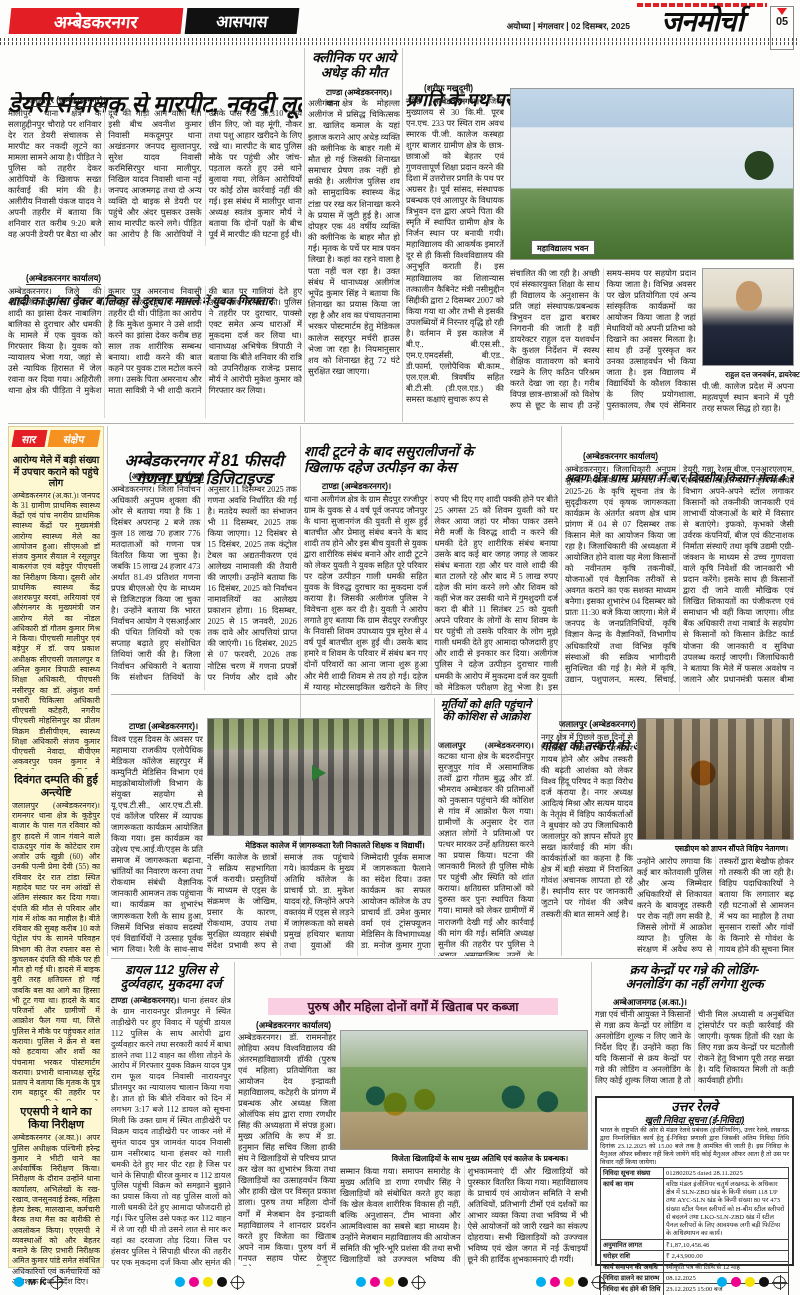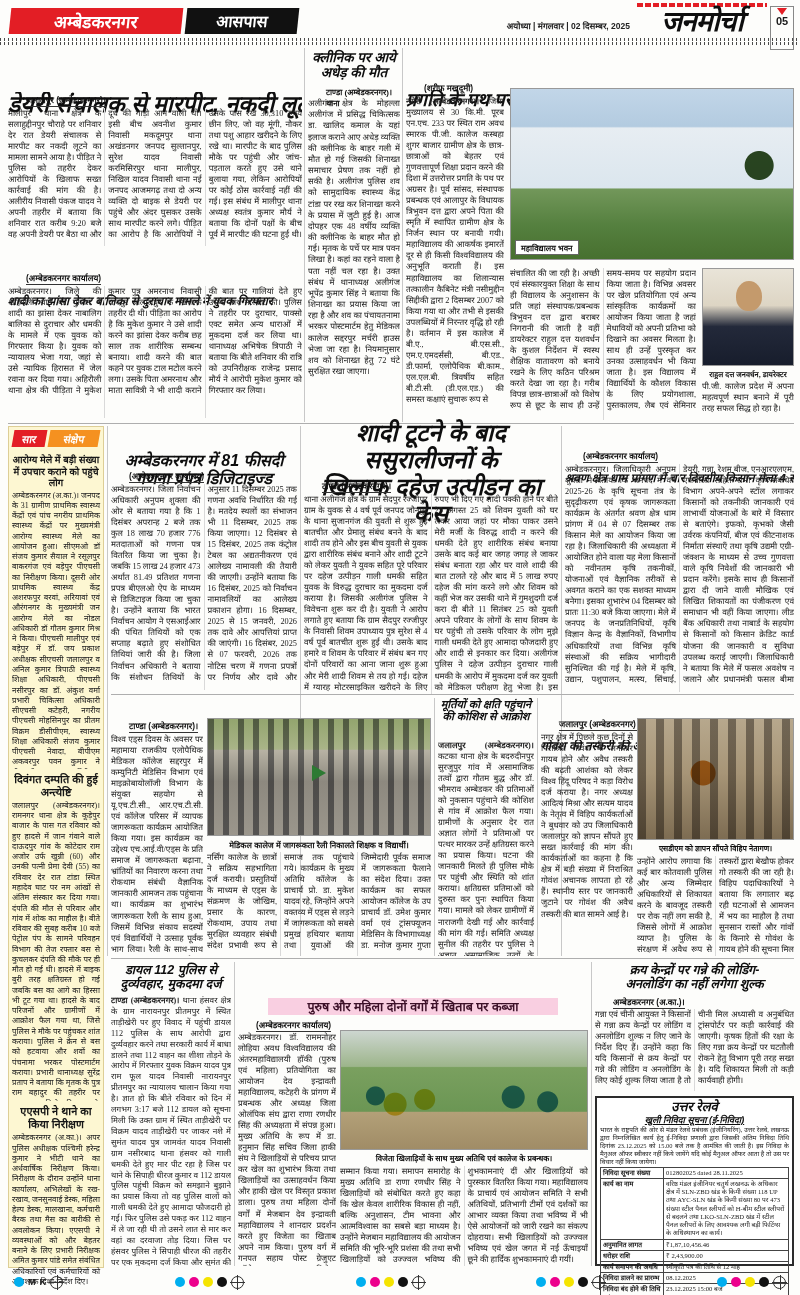--- a/index.html
+++ b/index.html
@@ -6,21 +6,21 @@
   .page{position:relative;width:800px;height:1295px;margin:0 auto;background:#fdfdfb;overflow:hidden;
         font-family:"Liberation Serif",serif;color:#1a1a1a;}
   .abs{position:absolute;box-sizing:border-box;}
   .h{font-family:"Liberation Sans",sans-serif;font-weight:bold;color:#0e0e0e;line-height:1.12;font-style:italic;}
   .fit{white-space:nowrap;overflow:hidden;margin-top:42px;}
   .body{font-size:8.3px;line-height:1.33;text-align:justify;overflow:hidden;color:#222;}
   .c2{column-count:2;column-gap:7px;column-rule:1px solid #d9d9d9;}
   .c3{column-count:3;column-gap:7px;column-rule:1px solid #d9d9d9;}
   .dateline{font-family:"Liberation Sans",sans-serif;font-weight:bold;font-size:8.4px;color:#111;padding-left:18px;}
   .dl-rule{display:inline-block;border-bottom:1.5px solid #333;padding-bottom:1px;}
-  .caption{font-family:"Liberation Sans",sans-serif;font-weight:bold;font-size:8px;text-align:center;color:#111;overflow:hidden;white-space:nowrap;}
+  .caption{font-family:"Liberation Sans",sans-serif;font-weight:bold;font-size:8px;text-align:center;color:#111;overflow:hidden;white-space:nowrap;margin-left:16px;}
   .vline{position:absolute;width:1px;background:#c8c8c8;}
   .hline{position:absolute;height:1px;background:#aeaeae;}
   .photo{border:1px solid #999;overflow:hidden;}
   
   .mh-red{background:#e31e25;color:#fff;display:flex;align-items:center;justify-content:center;
           font-family:"Liberation Sans",sans-serif;font-weight:bold;font-size:17px;transform:skewX(-6deg);}
   .mh-black{background:#111;color:#fff;display:flex;align-items:center;justify-content:center;
           font-family:"Liberation Sans",sans-serif;font-weight:bold;font-size:16px;transform:skewX(-6deg);}
   .dotted{background:repeating-linear-gradient(90deg,#4a4a4a 0 1.5px,transparent 1.5px 4px);}
   
@@ -112,21 +112,21 @@
 
   <div class="abs h" style="left:111px;top:428px;width:186px;font-size:16px;text-align:center;margin-top:24px;">
     <div>अम्बेडकरनगर में 81 फीसदी</div>
     <div>गणना प्रपत्र डिजिटाइज्ड</div>
   </div>
   <div class="abs dateline" style="left:111px;top:470px;width:186px;"><span class="dl-rule">(अम्बेडकरनगर कार्यालय)</span></div>
   <div class="abs body c2" style="left:111px;top:484px;width:186px;height:206px;">अम्बेडकरनगर। जिला निर्वाचन अधिकारी अनुपम शुक्ला की ओर से बताया गया है कि 1 दिसंबर अपरान्ह 2 बजे तक कुल 18 लाख 70 हजार 776 मतदाताओं को गणना पत्र वितरित किया जा चुका है। जबकि 15 लाख 24 हजार 473 अर्थात 81.49 प्रतिशत गणना प्रपत्र बीएलओ ऐप के माध्यम से डिजिटाइज किया जा चुका है। उन्होंने बताया कि भारत निर्वाचन आयोग ने एसआईआर की पंथित तिथियों को एक सप्ताह बढ़ाते हुए संशोधित तिथियां जारी की है। जिला निर्वाचन अधिकारी ने बताया कि संशोधन तिथियों के अनुसार 11 दिसम्बर 2025 तक गणना अवधि निर्धारित की गई है। मतदेय स्थलों का संभाजन भी 11 दिसम्बर, 2025 तक किया जाएगा। 12 दिसंबर से 15 दिसंबर, 2025 तक कंट्रोल टेबल का अद्यतनीकरण एवं आलेख्य नामावली की तैयारी की जाएगी। उन्होंने बताया कि 16 दिसंबर, 2025 को निर्वाचन नामावलियों का आलेख्य प्रकाशन होगा। 16 दिसम्बर, 2025 से 15 जनवरी, 2026 तक दावे और आपत्तियां प्राप्त की जाएंगी। 16 दिसंबर, 2025 से 07 फरवरी, 2026 तक नोटिस चरण में गणना प्रपत्रों पर निर्णय और दावे और आपत्तियों का निस्तारण ईआरओ द्वारा किया जाएगा। 10 फरवरी, 2026 को आयोग से अंतिम प्रकाशन की अनुमति प्राप्त करना है। निर्वाचक नामावलियों (मतदाता सूचियों) का अंतिम प्रकाशन 14 फरवरी, 2026 को किया जाएगा।</div>
 
   <div class="vline" style="left:300px;top:426px;height:530px;"></div>
 
-  <div class="abs h" style="left:304px;top:420px;width:254px;font-size:24px;text-align:center;">
+  <div class="abs h" style="left:304px;top:444px;width:254px;font-size:14px;text-align:left;">
     <div>शादी टूटने के बाद ससुरालीजनों के</div>
     <div>खिलाफ दहेज उत्पीड़न का केस</div>
   </div>
   <div class="abs dateline" style="left:304px;top:480px;width:254px;"><span class="dl-rule">टाण्डा (अम्बेडकरनगर)।</span></div>
   <div class="abs body c2" style="left:304px;top:494px;width:254px;height:200px;">थाना अलीगंज क्षेत्र के ग्राम सैदपुर रज्जीपुर ग्राम के युवक से 4 वर्ष पूर्व जनपद जौनपुर के थाना सुजानगंज की युवती से शुरू हुई बातचीत और प्रेमालु संबंध बनने के बाद शादी तय होने और इस बीच युवती से युवक द्वारा शारीरिक संबंध बनाने और शादी टूटने को लेकर युवती ने युवक सहित पूरे परिवार पर दहेज उत्पीड़न गाली धमकी सहित युवक के विरुद्ध दुराचार का मुकदमा दर्ज कराया है। जिसकी अलीगंज पुलिस ने विवेचना शुरू कर दी है। युवती ने आरोप लगाते हुए बताया कि ग्राम सैदपुर रज्जीपुर के निवासी शिवम उपाध्याय पुत्र सुरेश से 4 वर्ष पूर्व बातचीत शुरू हुई थी। उसके बाद हमारे व शिवम के परिवार में संबंध बन गए दोनों परिवारों का आना जाना शुरू हुआ और मेरी शादी शिवम से तय हो गई। दहेज में ग्यारह मोटरसाइकिल खरीदने के लिए रुपए भी दिए गए शादी पक्की होने पर बीते 25 अगस्त 25 को शिवम युवती को घर लेकर आया जहां पर मौका पाकर उसने मेरी मर्जी के विरुद्ध शादी न करने की धमकी देते हुए शारीरिक संबंध बनाया उसके बाद कई बार जगह जगह ले जाकर संबंध बनाता रहा और घर वाले शादी की बात टालते रहे और बाद में 5 लाख रुपए दहेज की मांग करने लगे और शिवम को कहीं भेज कर उसकी थाने में गुमशुदगी दर्ज करा दी बीते 11 सितंबर 25 को युवती अपने परिवार के लोगों के साथ शिवम के घर पहुंची तो उसके परिवार के लोग मुझे गाली धमकी देते हुए आमादा फौजदारी हुए और शादी से इनकार कर दिया। अलीगंज पुलिस ने दहेज उत्पीड़न दुराचार गाली धमकी के आरोप में मुकदमा दर्ज कर युवती को मेडिकल परीक्षण हेतु भेजा है। इस संबंध में थानाध्यक्ष अलीगंज भूपेंद्र कुमार सिंह ने बताया कि मामले की विवेचना उप निरीक्षक नितिन कुमार चौधरी को सौंपी गई है।</div>
 
   <div class="vline" style="left:561px;top:426px;height:530px;"></div>
 
   <div class="abs h fit" style="left:565px;top:430px;width:229px;height:18px;font-size:11.8px;">श्रवण क्षेत्र धाम प्रांगण में चार दिवसीय किसान मेला 4 से</div>
   <div class="abs dateline" style="left:565px;top:450px;width:229px;"><span class="dl-rule">(अम्बेडकरनगर कार्यालय)</span></div>
@@ -172,21 +172,21 @@
   <div class="abs photo" style="left:340px;top:1030px;width:248px;height:120px;background:linear-gradient(180deg,#cdd6d0 0%,#9db58b 30%,#7aa05f 31%,#6b9654 68%,#b3a078 69%,#a08c66 100%),radial-gradient(circle at 22% 62%,#e3cd35 0 11px,transparent 12px),radial-gradient(circle at 34% 58%,#e3cd35 0 10px,transparent 11px),radial-gradient(circle at 14% 55%,#3d8fc4 0 9px,transparent 10px),radial-gradient(circle at 70% 56%,#3d8fc4 0 11px,transparent 12px),radial-gradient(circle at 84% 60%,#3d8fc4 0 10px,transparent 11px);background-blend-mode:multiply;"></div>
   <div class="abs caption" style="left:340px;top:1153px;width:248px;font-size:7.8px;">विजेता खिलाड़ियों के साथ मुख्य अतिथि एवं कालेज के प्रबन्धक।</div>
   <div class="abs body c2" style="left:340px;top:1166px;width:248px;height:100px;">सम्मान किया गया। समापन समारोह के मुख्य अतिथि डा राणा रणधीर सिंह ने खिलाड़ियों को संबोधित करते हुए कहा कि खेल केवल शारीरिक विकास ही नहीं, बल्कि अनुशासन, टीम भावना और आत्मविश्वास का सबसे बड़ा माध्यम है। उन्होंने मेजबान महाविद्यालय की आयोजन समिति की भूरि-भूरि प्रशंसा की तथा सभी खिलाड़ियों को उज्ज्वल भविष्य की शुभकामनाएं दीं और खिलाड़ियों को पुरस्कार वितरित किया गया। महाविद्यालय के प्राचार्य एवं आयोजन समिति ने सभी अतिथियों, प्रतिभागी टीमों एवं दर्शकों का आभार व्यक्त किया तथा भविष्य में भी ऐसे आयोजनों को जारी रखने का संकल्प दोहराया। सभी खिलाड़ियों को उज्ज्वल भविष्य एवं खेल जगत में नई ऊँचाइयाँ छूने की हार्दिक शुभकामनाएं दी गयीं।</div>
 
   <div class="vline" style="left:591px;top:962px;height:304px;"></div>
 
   <div class="abs h" style="left:595px;top:963px;width:199px;font-size:12.5px;text-align:center;">
     <div>क्रय केन्द्रों पर गन्ने की लोडिंग-</div>
     <div>अनलोडिंग का नहीं लगेगा शुल्क</div>
   </div>
-  <div class="abs dateline" style="left:595px;top:996px;width:199px;"><span class="dl-rule">अम्बेडकरनगर (अ.का.)।</span></div>
+  <div class="abs dateline" style="left:595px;top:996px;width:199px;"><span class="dl-rule">अम्बेआजमगढ (अ.का.)।</span></div>
   <div class="abs body c2" style="left:595px;top:1009px;width:199px;height:82px;">गन्ना एवं चीनी आयुक्त ने किसानों से गन्ना क्रय केन्द्रों पर लोडिंग व अनलोडिंग शुल्क न लिए जाने के निर्देश दिए हैं। उन्होंने कहा कि यदि किसानों से क्रय केन्द्रों पर गन्ने की लोडिंग व अनलोडिंग के लिए कोई शुल्क लिया जाता है तो चीनी मिल अध्यासी व अनुबंधित ट्रांसपोर्टर पर कड़ी कार्रवाई की जाएगी। कृषक हितों की रक्षा के लिए गन्ना क्रय केन्द्रों पर घटतौली रोकने हेतु विभाग पूरी तरह सख्त है। यदि शिकायत मिली तो कड़ी कार्यवाही होगी।</div>
 
   <div class="abs rail" style="left:595px;top:1096px;width:199px;height:170px;padding:2px 3px;">
     <div class="h" style="font-size:13px;text-align:center;">उत्तर रेलवे</div>
     <div class="h" style="font-size:9px;text-align:center;text-decoration:underline;">खुली निविदा सूचना (ई-निविदा)</div>
     <div style="font-size:6.4px;line-height:1.25;text-align:justify;margin:1px 0;">भारत के राष्ट्रपति की ओर से मंडल रेलवे प्रबंधक (इंजीनियरिंग), उत्तर रेलवे, लखनऊ द्वारा निम्नलिखित कार्य हेतु ई-निविदा प्रणाली द्वारा जिसकी अंतिम निविदा तिथि दिनांक 23.12.2025 को 15.00 बजे तक है आमंत्रित की जाती है। इस निविदा के मैनुअल ऑफर स्वीकार नहीं किये जायेंगे यदि कोई मैनुअल ऑफर आता है तो उस पर विचार नहीं किया जायेगा।</div>
     <table>
       <tbody>
           <tr>
             <td class="lbl">निविदा सूचना संख्या</td>

